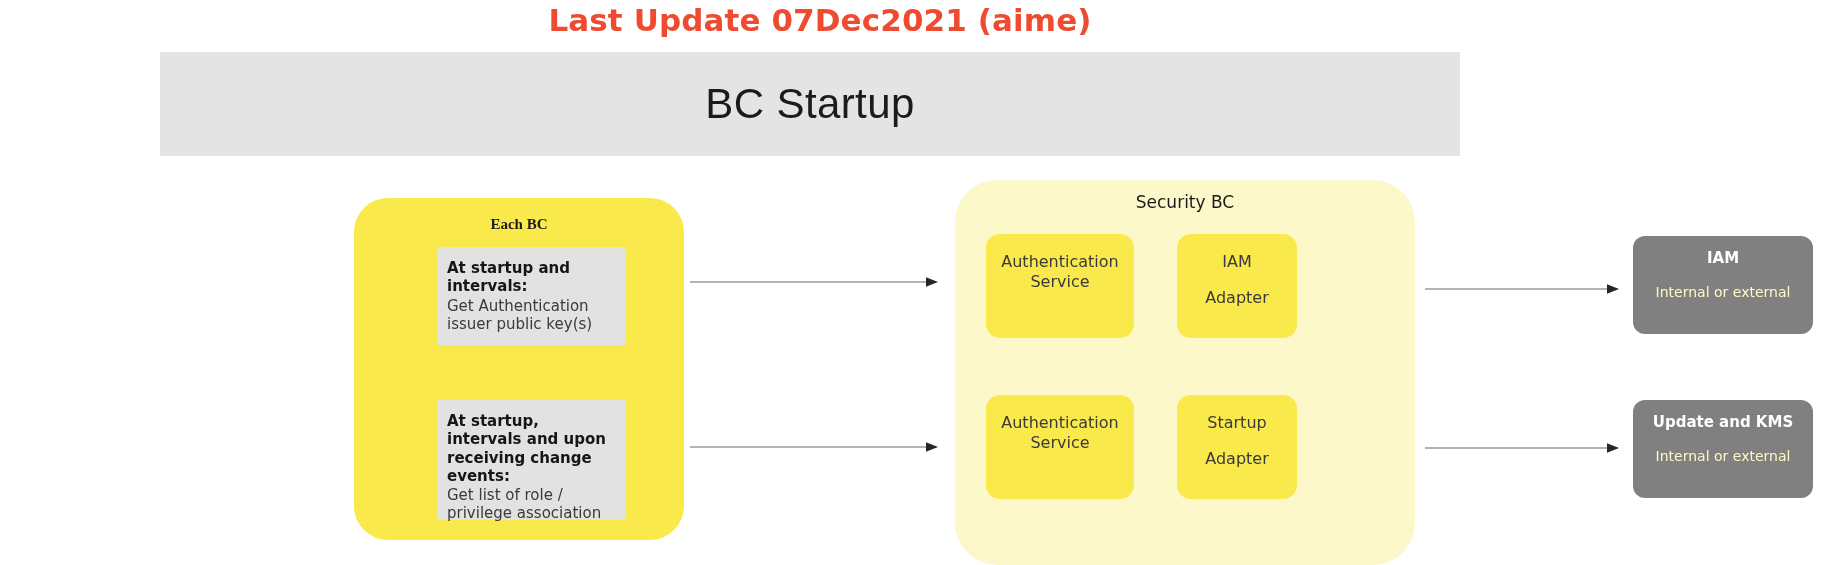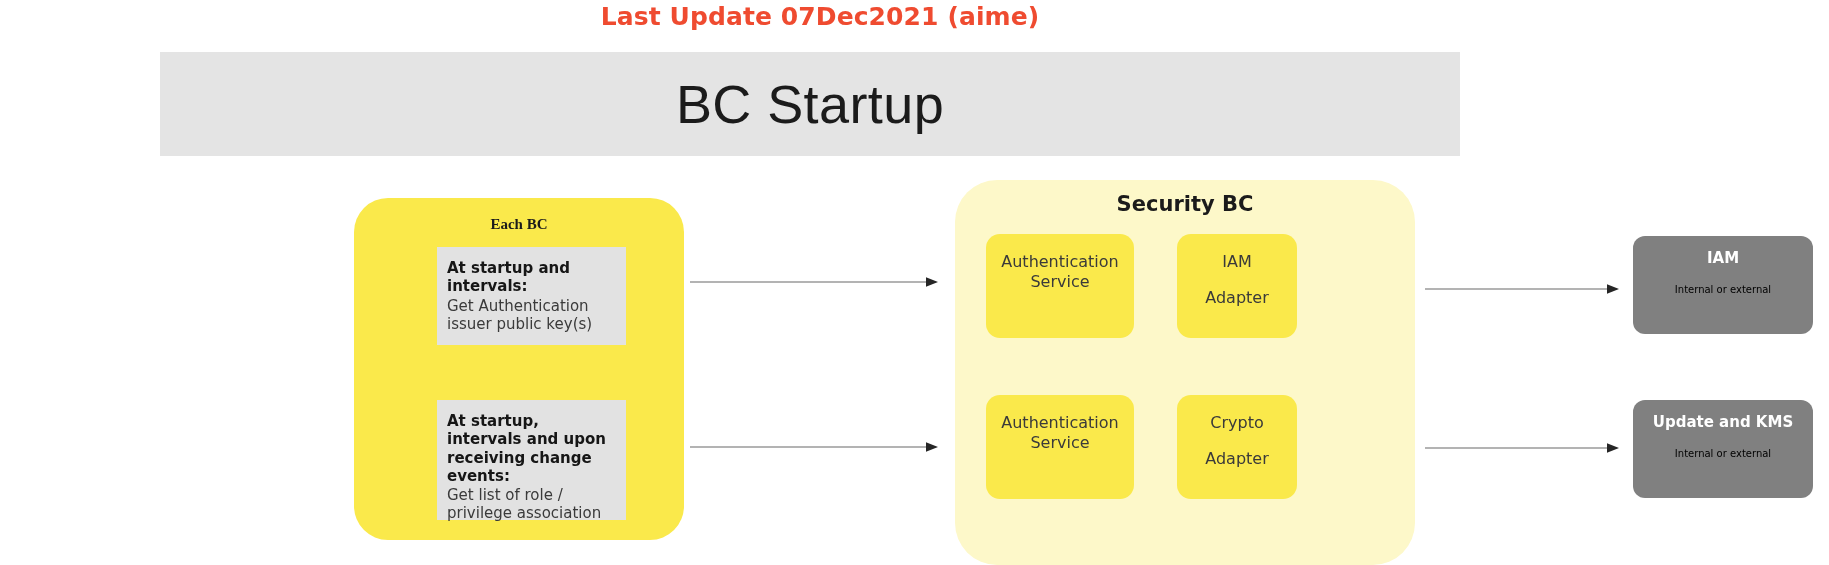--- a/index.html
+++ b/index.html
@@ -23,40 +23,40 @@
     height: 565px;
   }
 
   
   .last-update {
     position: absolute;
     left: 0;
     top: 2px;
     width: 1640px;
     text-align: center;
-    font-size: 25px;
+    font-size: 31px;
     font-weight: bold;
     color: #EF4B30;
     letter-spacing: 0.1px;
     white-space: nowrap;
   }
 
   .header-bar {
     position: absolute;
     left: 160px;
     top: 52px;
     width: 1300px;
     height: 104px;
     background: #E4E4E4;
     display: flex;
     align-items: center;
     justify-content: center;
   }
   .header-bar-title {
-    font-size: 54px;
+    font-size: 42px;
     font-weight: 400;
     color: #1b1b1b;
     font-family: "Liberation Sans", sans-serif;
     letter-spacing: 0.4px;
   }
 
   
   .eachbc {
     position: absolute;
     left: 354px;
@@ -107,22 +107,22 @@
     height: 385px;
     background: #FDF8C9;
     border-radius: 42px;
   }
   .securitybc-title {
     position: absolute;
     left: 0;
     top: 12px;
     width: 100%;
     text-align: center;
-    font-size: 21px;
-    font-weight: bold;
+    font-size: 17px;
+    font-weight: normal;
     color: #1b1b1b;
   }
   .svc {
     position: absolute;
     background: #FAE94B;
     border-radius: 14px;
     box-sizing: border-box;
     padding-top: 18px;
     text-align: center;
     font-size: 16px;
@@ -150,23 +150,23 @@
   }
   .ext-1 { top: 236px; }
   .ext-2 { top: 400px; }
   .ext-title {
     display: block;
     font-size: 15px;
     font-weight: bold;
   }
   .ext-sub {
     display: block;
-    font-size: 10px;
+    font-size: 14px;
     margin-top: 17px;
-    color: #000000;
+    color: #fef9c3;
   }
 
   
   .arrow { position: absolute; }
   .arrow-a1 { left: 690px; top: 275px; }
   .arrow-a2 { left: 690px; top: 440px; }
   .arrow-b1 { left: 1425px; top: 282px; }
   .arrow-b2 { left: 1425px; top: 441px; }
 </style>
 </head>
@@ -206,21 +206,21 @@
       <span>IAM</span>
       <span class="svc-line2">Adapter</span>
     </div>
 
     <div class="svc svc-r2 svc-c1">
       <span>Authentication</span>
       <span class="svc-line2" style="margin-top:0">Service</span>
     </div>
 
     <div class="svc svc-r2 svc-c2">
-      <span>Crypto</span>
+      <span>Startup</span>
       <span class="svc-line2">Adapter</span>
     </div>
   </div>
 
   <div class="ext ext-1">
     <span class="ext-title">IAM</span>
     <span class="ext-sub">Internal or external</span>
   </div>
 
   <div class="ext ext-2">

